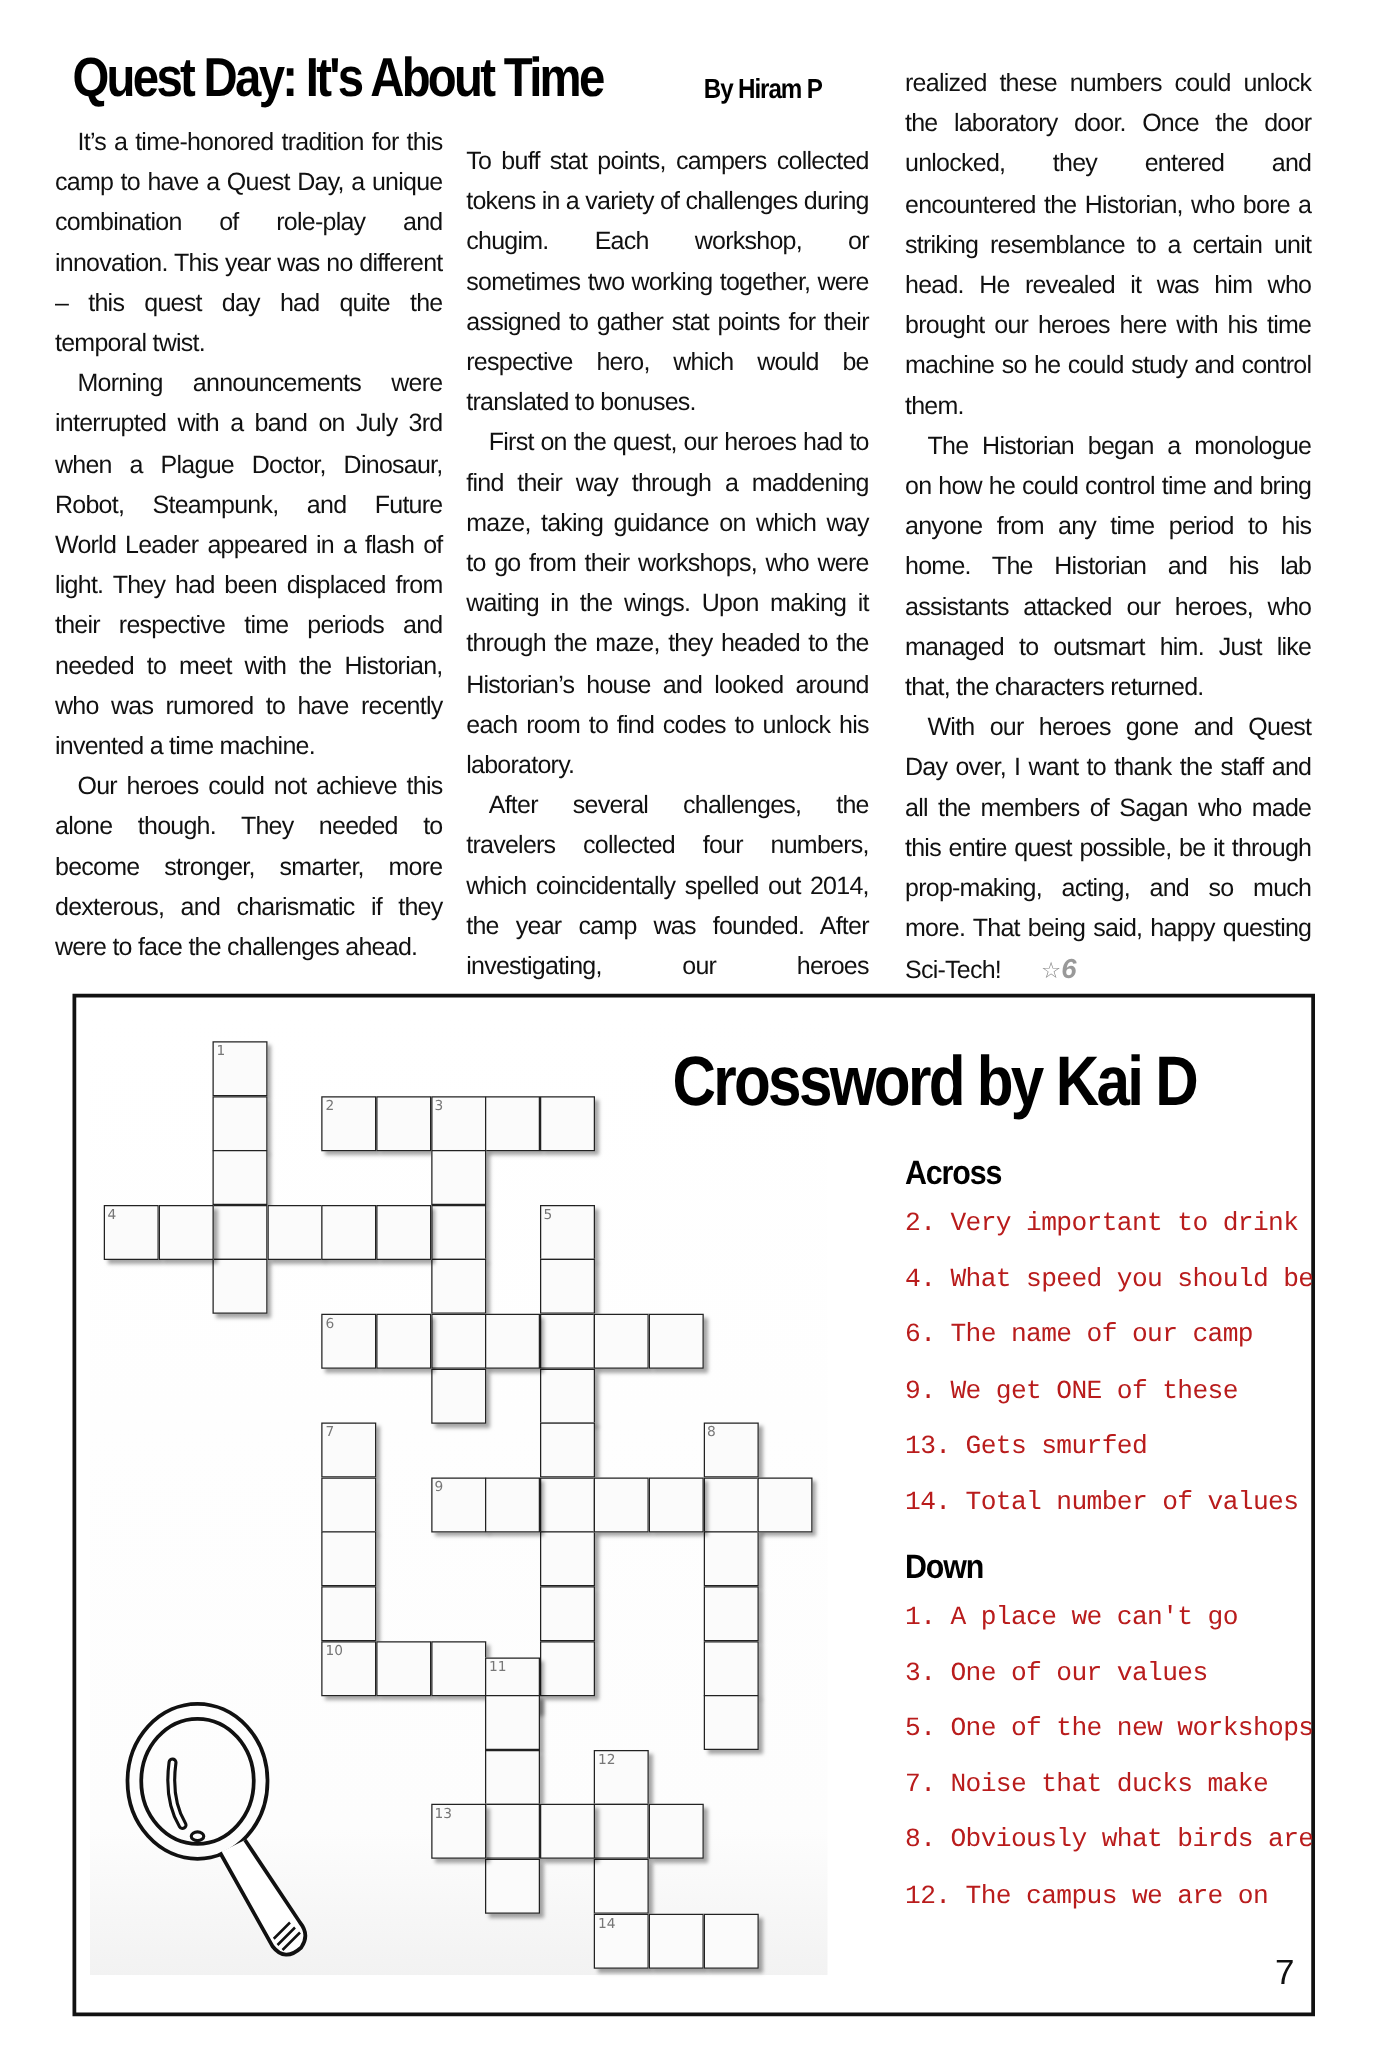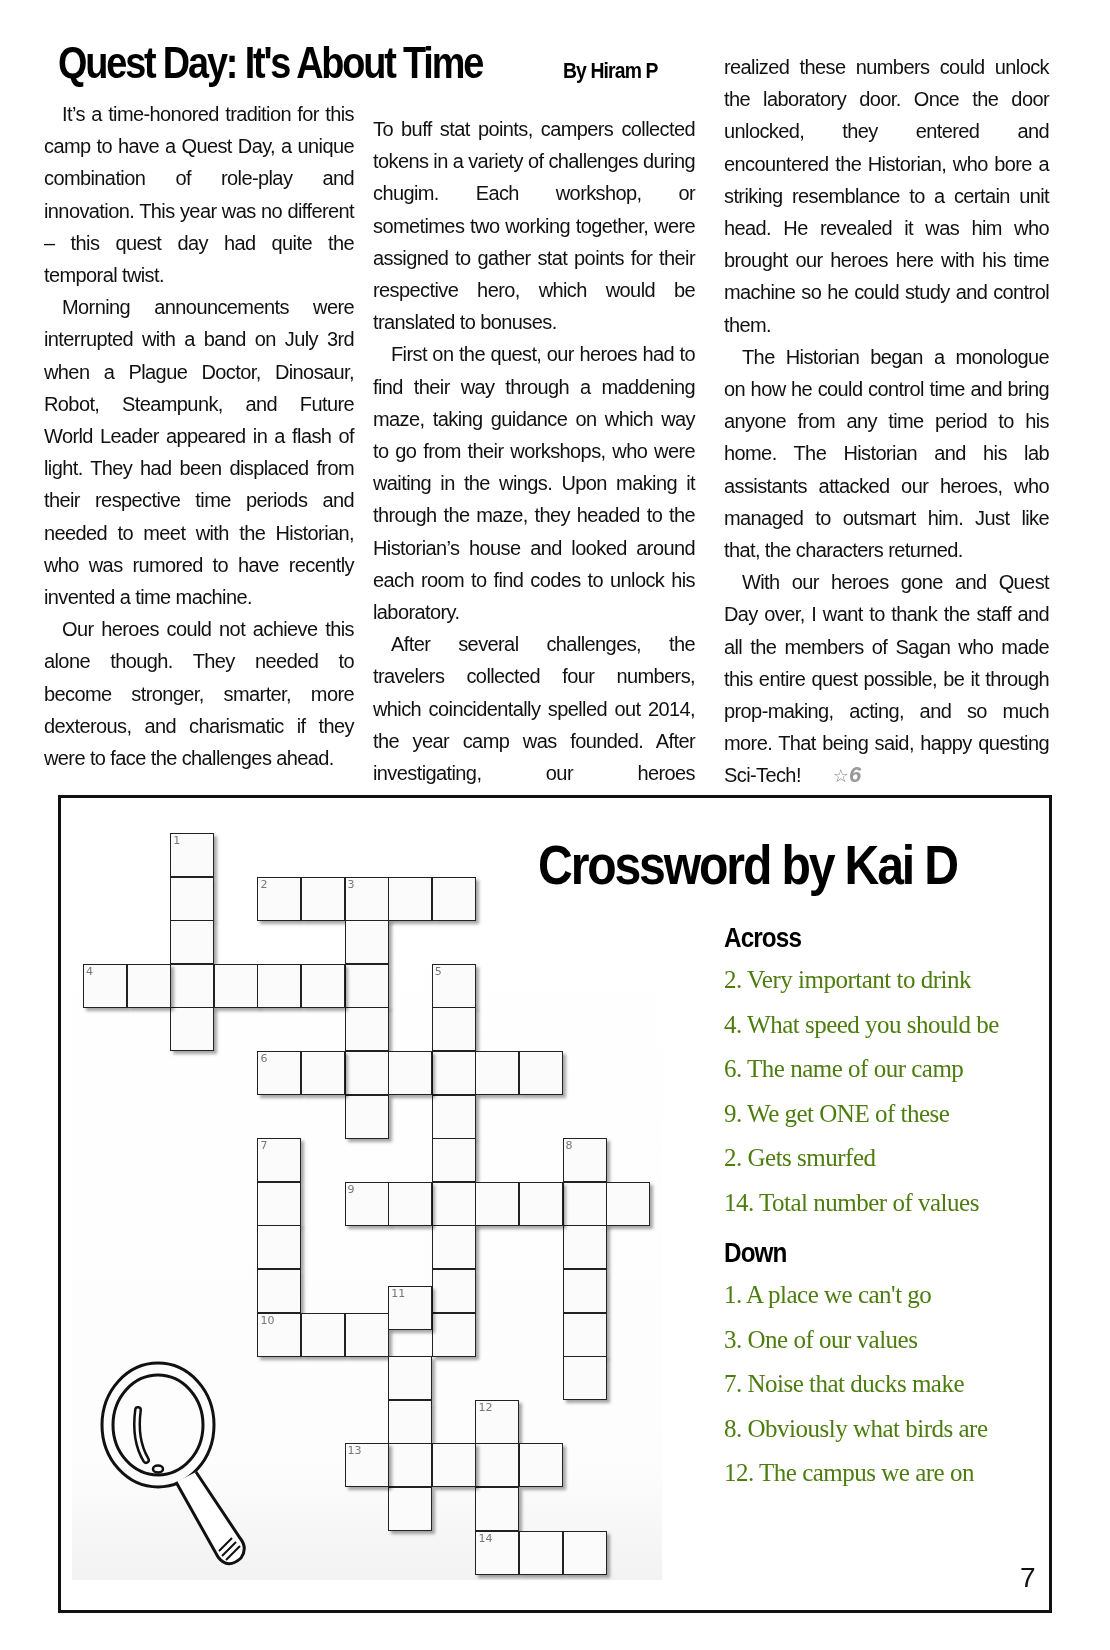--- a/index.html
+++ b/index.html
@@ -49,21 +49,21 @@
       font-size: 11px; color: #777;
     }
 
     .cw-title {
       position: absolute; left: 538px; top: 832px;
       font-weight: bold; font-size: 56px; letter-spacing: -2.5px;
       transform: scaleX(0.86); transform-origin: left top; white-space: nowrap; color: #000;
     }
     .clues { position: absolute; left: 680px; top: 918px; width: 350px; margin-left: 44px; }
     .clue-head { font-weight: bold; font-size: 27px; letter-spacing: -1px; transform: scaleX(0.9); transform-origin: left; height: 40px; line-height: 40px; color: #000; }
-    .clue { font-family: Liberation Serif, serif; font-size: 25px; height: 44.5px; line-height: 44.5px; letter-spacing: -0.5px; white-space: nowrap; color: #4d7c0f; }
+    .clue { font-family: Liberation Mono, monospace; font-size: 21px; height: 44.5px; line-height: 44.5px; letter-spacing: -0.5px; white-space: nowrap; color: #b91c1c; }
     .down-head { margin-top: 8px; }
     .page-num { position: absolute; left: 1020px; top: 1562px; font-size: 28px; color: #111; }
 
     .magnifier { position: absolute; left: 98px; top: 1360px; width: 170px; height: 215px; }
   </style>
 </head>
 <body>
 
 <div class="headline">Quest Day: It's About Time</div>
 <div class="byline">By Hiram P</div>
@@ -152,21 +152,21 @@
     <div class="cell" style="left: 562.6px; top: 1356.2px;"></div>
     <div class="cell" style="left: 344.6px; top: 1181.8px;">
       <span class="num">9</span>
     </div>
     <div class="cell" style="left: 388.2px; top: 1181.8px;"></div>
     <div class="cell" style="left: 475.4px; top: 1181.8px;"></div>
     <div class="cell" style="left: 519px; top: 1181.8px;"></div>
     <div class="cell" style="left: 606.2px; top: 1181.8px;"></div>
     <div class="cell" style="left: 301px; top: 1312.6px;"></div>
     <div class="cell" style="left: 344.6px; top: 1312.6px;"></div>
-    <div class="cell" style="left: 388.2px; top: 1286px;">
+    <div class="cell" style="left: 388.2px; top: 1326px;">
       <span class="num">11</span>
     </div>
     <div class="cell" style="left: 388.2px; top: 1356.2px;"></div>
     <div class="cell" style="left: 388.2px; top: 1399.8px;"></div>
     <div class="cell" style="left: 388.2px; top: 1443.4px;"></div>
     <div class="cell" style="left: 388.2px; top: 1487px;"></div>
     <div class="cell" style="left: 475.4px; top: 1399.8px;">
       <span class="num">12</span>
     </div>
     <div class="cell" style="left: 475.4px; top: 1443.4px;"></div>
@@ -195,26 +195,27 @@
 
 <div class="cw-title">Crossword by Kai D</div>
 
 <div class="clues">
   <div class="clue-head">Across</div>
   <div id="across-list">
       <div class="clue">2. Very important to drink</div>
       <div class="clue">4. What speed you should be</div>
       <div class="clue">6. The name of our camp</div>
       <div class="clue">9. We get ONE of these</div>
-      <div class="clue">2. Gets smurfed</div>
+      <div class="clue">13. Gets smurfed</div>
       <div class="clue">14. Total number of values</div>
     </div>
   <div class="clue-head down-head">Down</div>
   <div id="down-list">
       <div class="clue">1. A place we can't go</div>
       <div class="clue">3. One of our values</div>
+      <div class="clue">5. One of the new workshops</div>
       <div class="clue">7. Noise that ducks make</div>
       <div class="clue">8. Obviously what birds are</div>
       <div class="clue">12. The campus we are on</div>
     </div>
 </div>
 
 <div class="page-num">7</div>
 
 </body></html>

